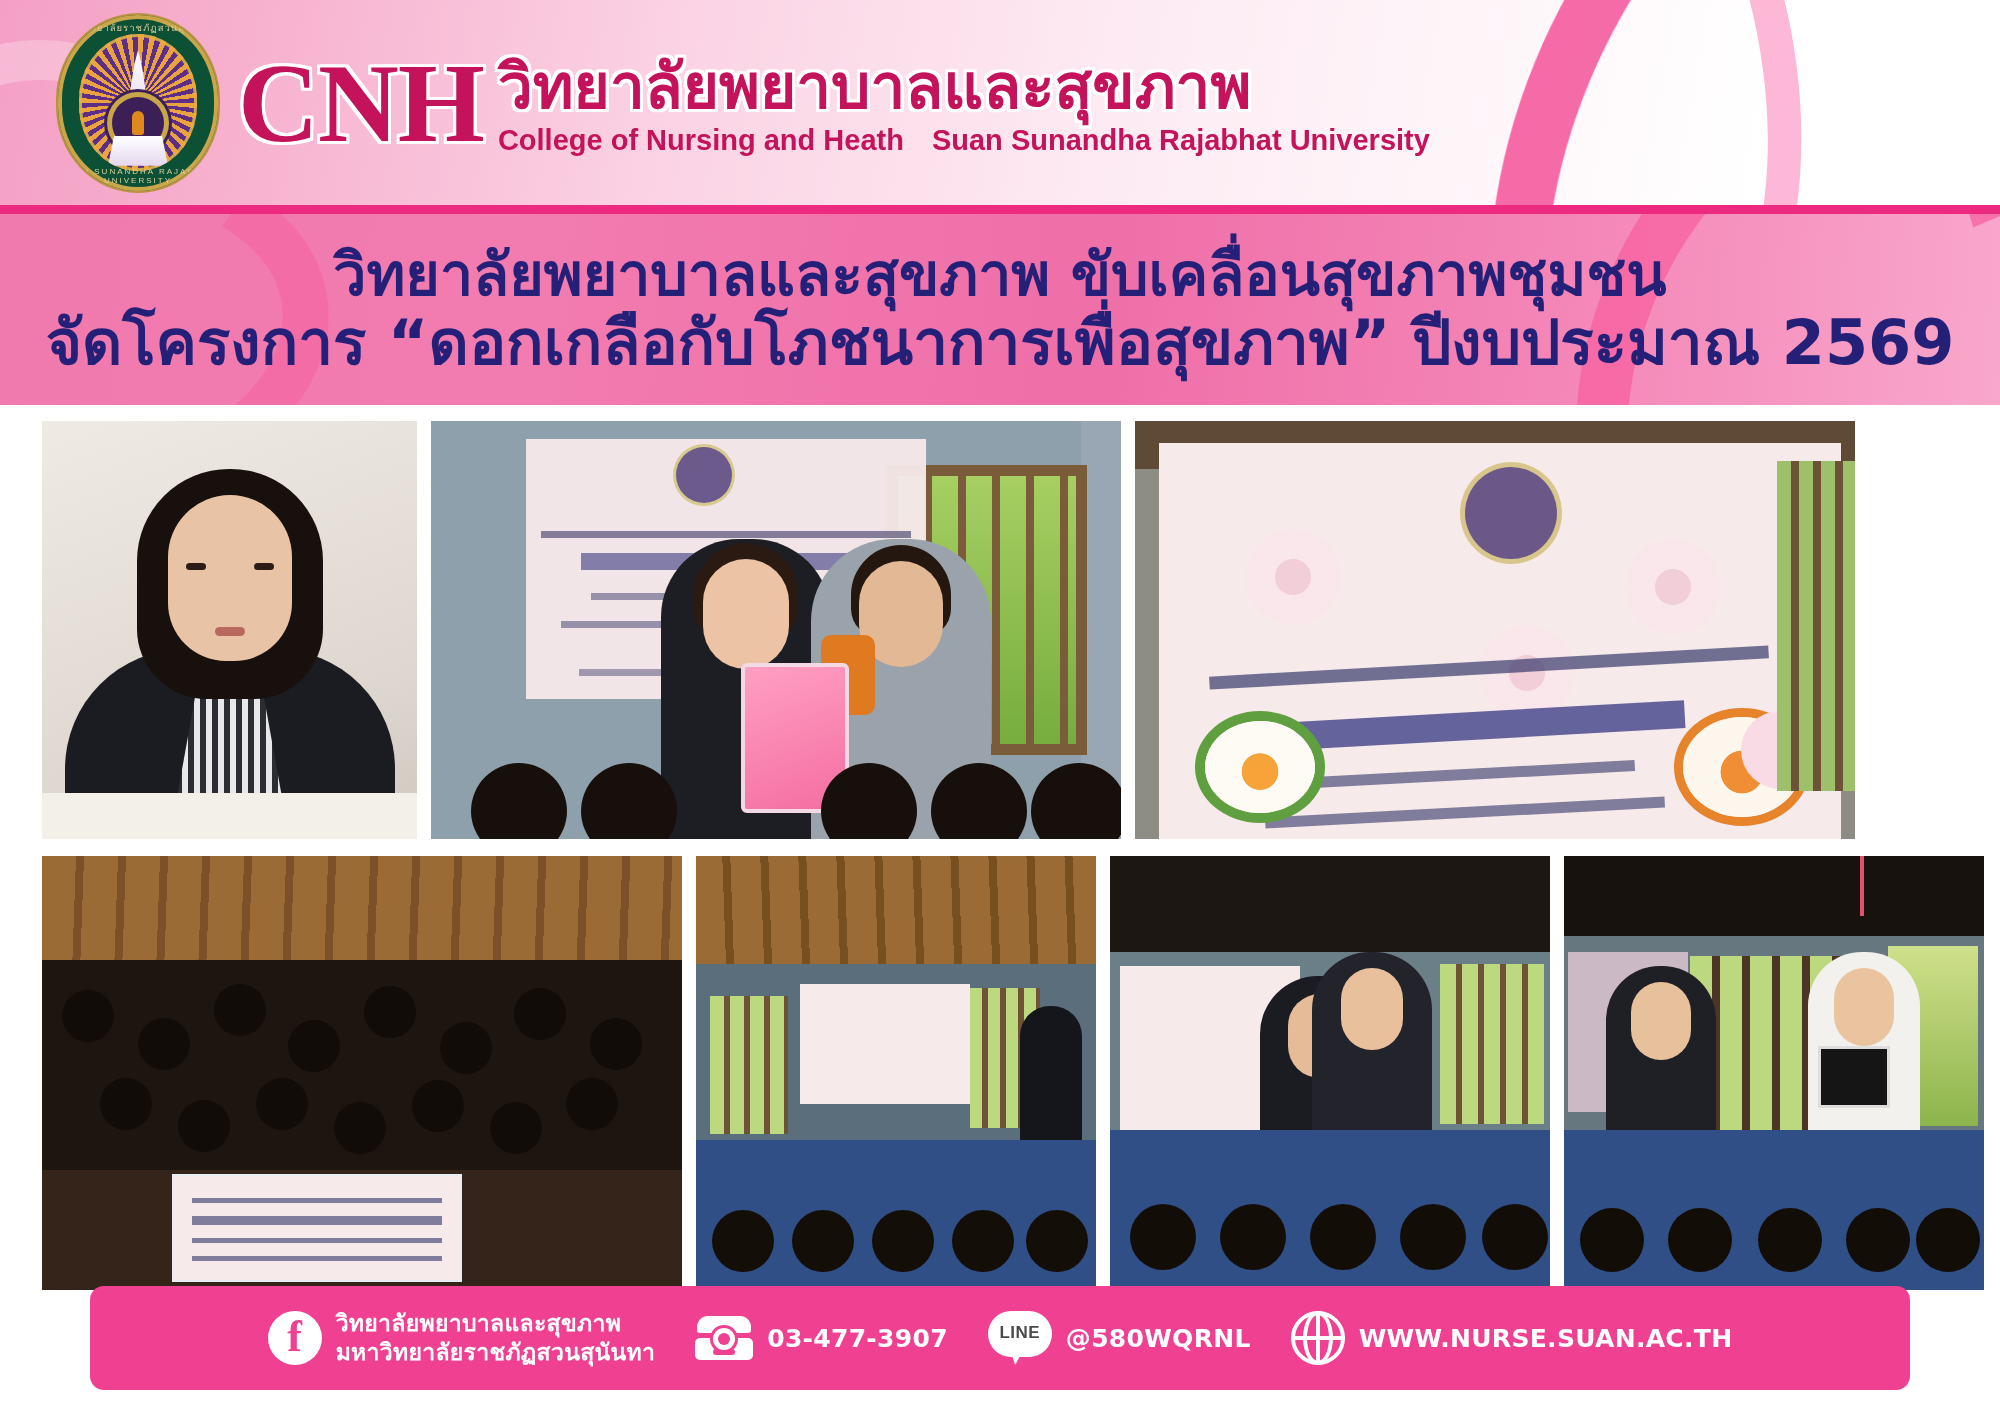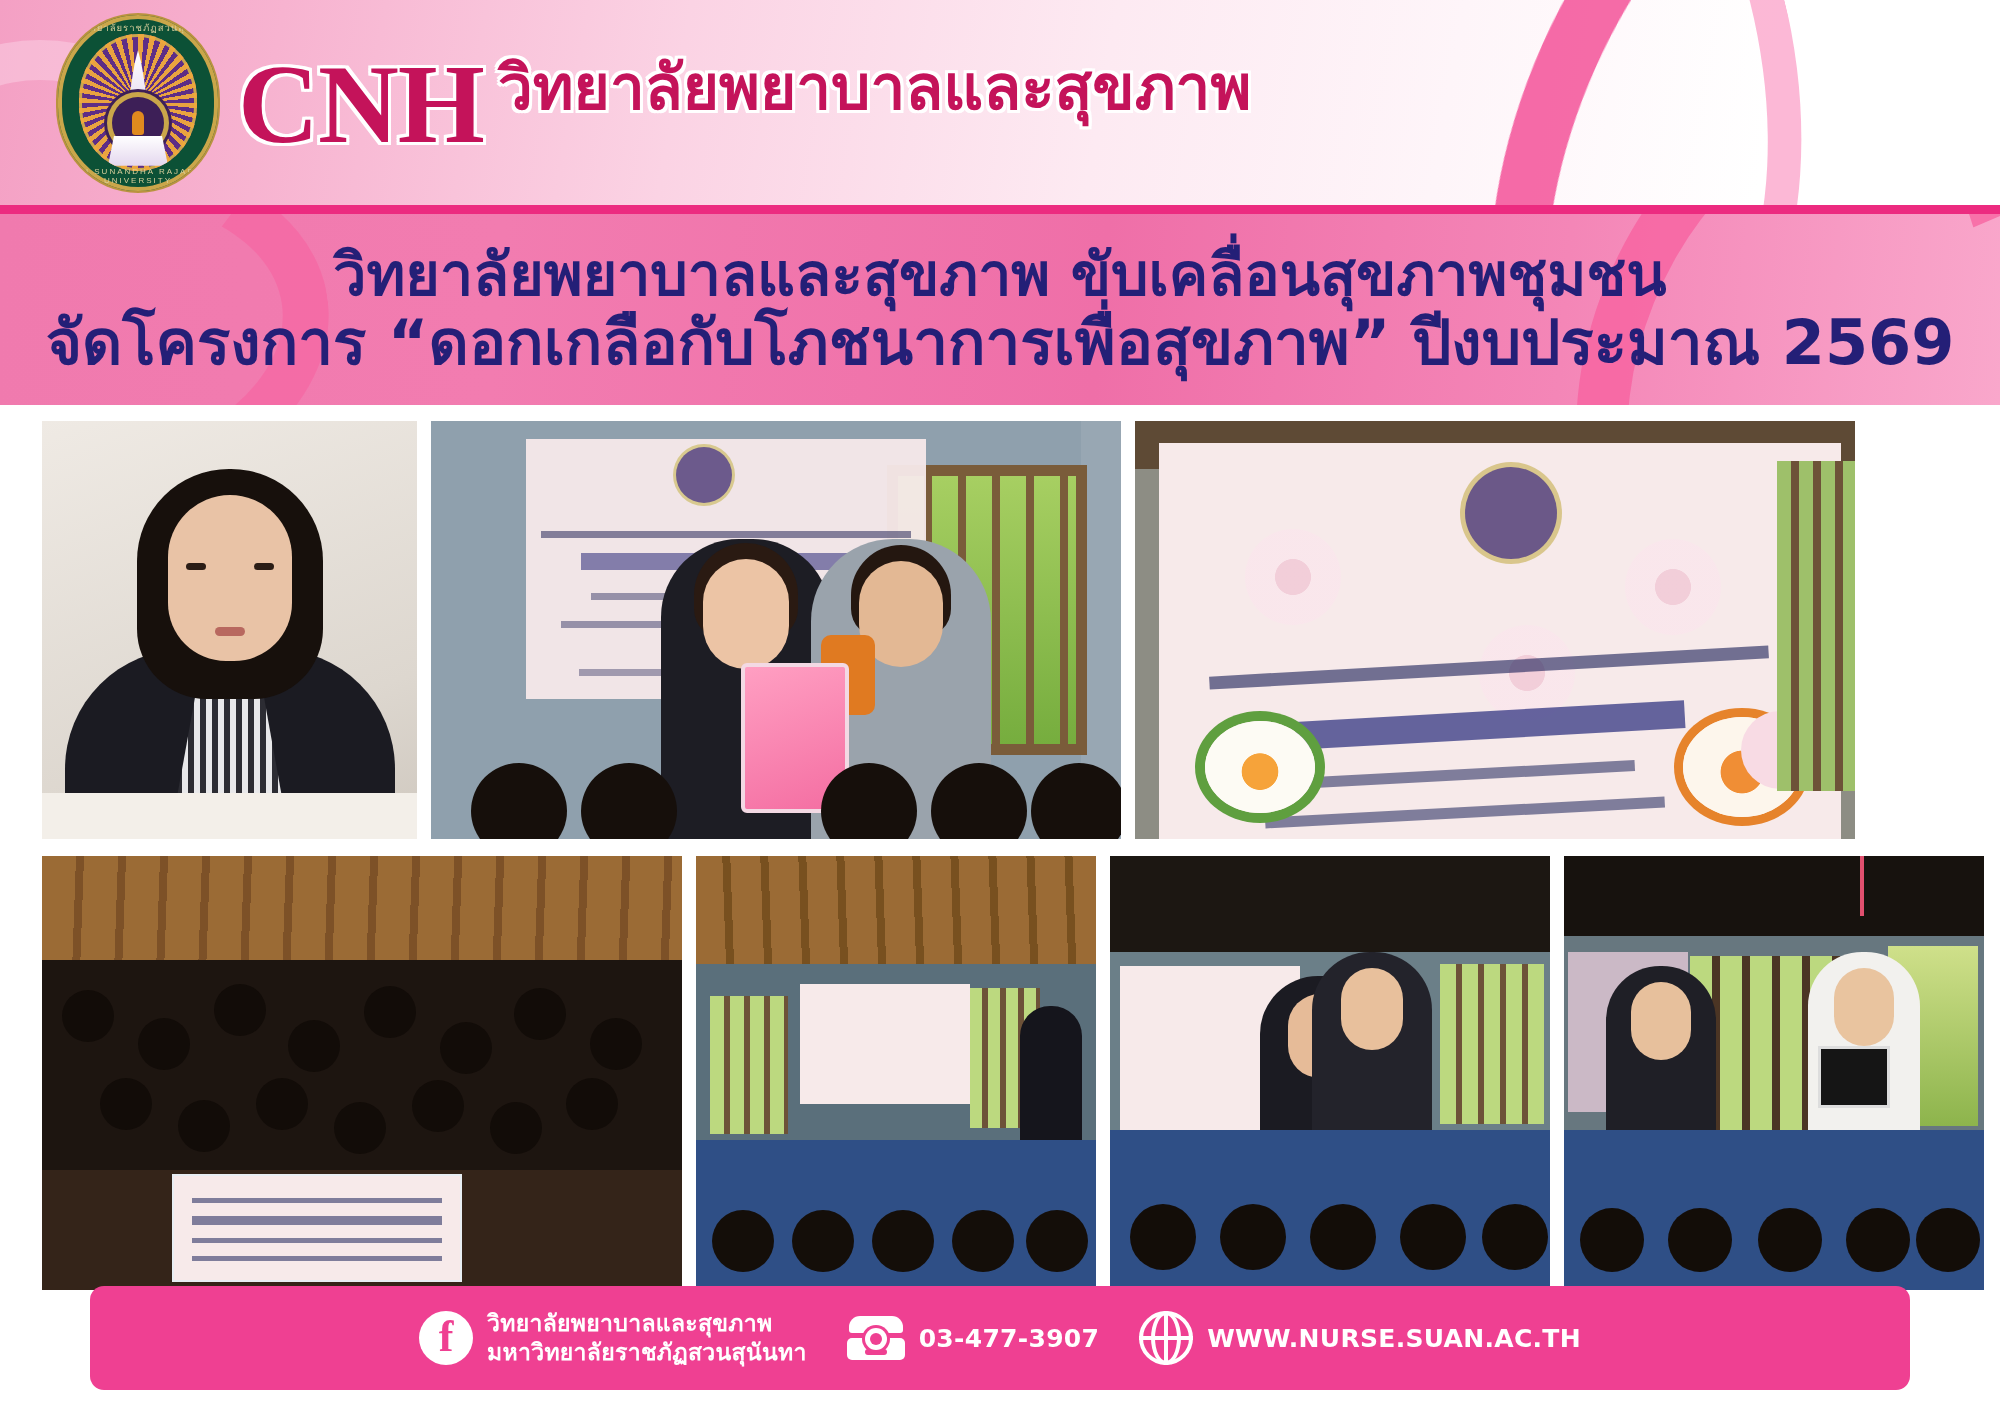--- a/index.html
+++ b/index.html
@@ -443,20 +443,24 @@
         <span class="top">มหาวิทยาลัยราชภัฏสวนสุนันทา</span>
         <span class="bot">SUAN SUNANDHA RAJABHAT UNIVERSITY</span>
       </div>
     </div>
   </div>
 
   <div class="brand">
     <div class="cnh">CNH</div>
     <div class="brand-txt">
       <div class="brand-th">วิทยาลัยพยาบาลและสุขภาพ</div>
+      <div class="brand-en">
+        <span>College of Nursing and Heath</span>
+        <span>Suan Sunandha Rajabhat University</span>
+      </div>
     </div>
   </div>
 </div>
 
 <div class="title-band">
   <div class="band-rib2"></div>
   <div class="band-rib1"></div>
   <div class="band-line l1">วิทยาลัยพยาบาลและสุขภาพ ขับเคลื่อนสุขภาพชุมชน</div>
   <div class="band-line l2">จัดโครงการ “ดอกเกลือกับโภชนาการเพื่อสุขภาพ” ปีงบประมาณ 2569</div>
 </div>
@@ -637,20 +641,28 @@
   <div class="fitem">
     <span class="ico ico-phone">
       <span class="hs"></span>
         <span class="body"></span>
         <span class="dial"></span>
     </span>
     <span class="lbl">03-477-3907</span>
   </div>
 
 
+  <div class="fitem">
+    <span class="ico ico-line">
+      <span class="bub"></span>
+        <span class="tail"></span>
+      <span class="txt">LINE</span>
+    </span>
+    <span class="lbl">@580WQRNL</span>
+  </div>
 
   <div class="fitem">
     <span class="ico ico-globe">
         <span class="e1"></span>
       </span>
     <span class="lbl">WWW.NURSE.SUAN.AC.TH</span>
   </div>
 
 </div>
 

